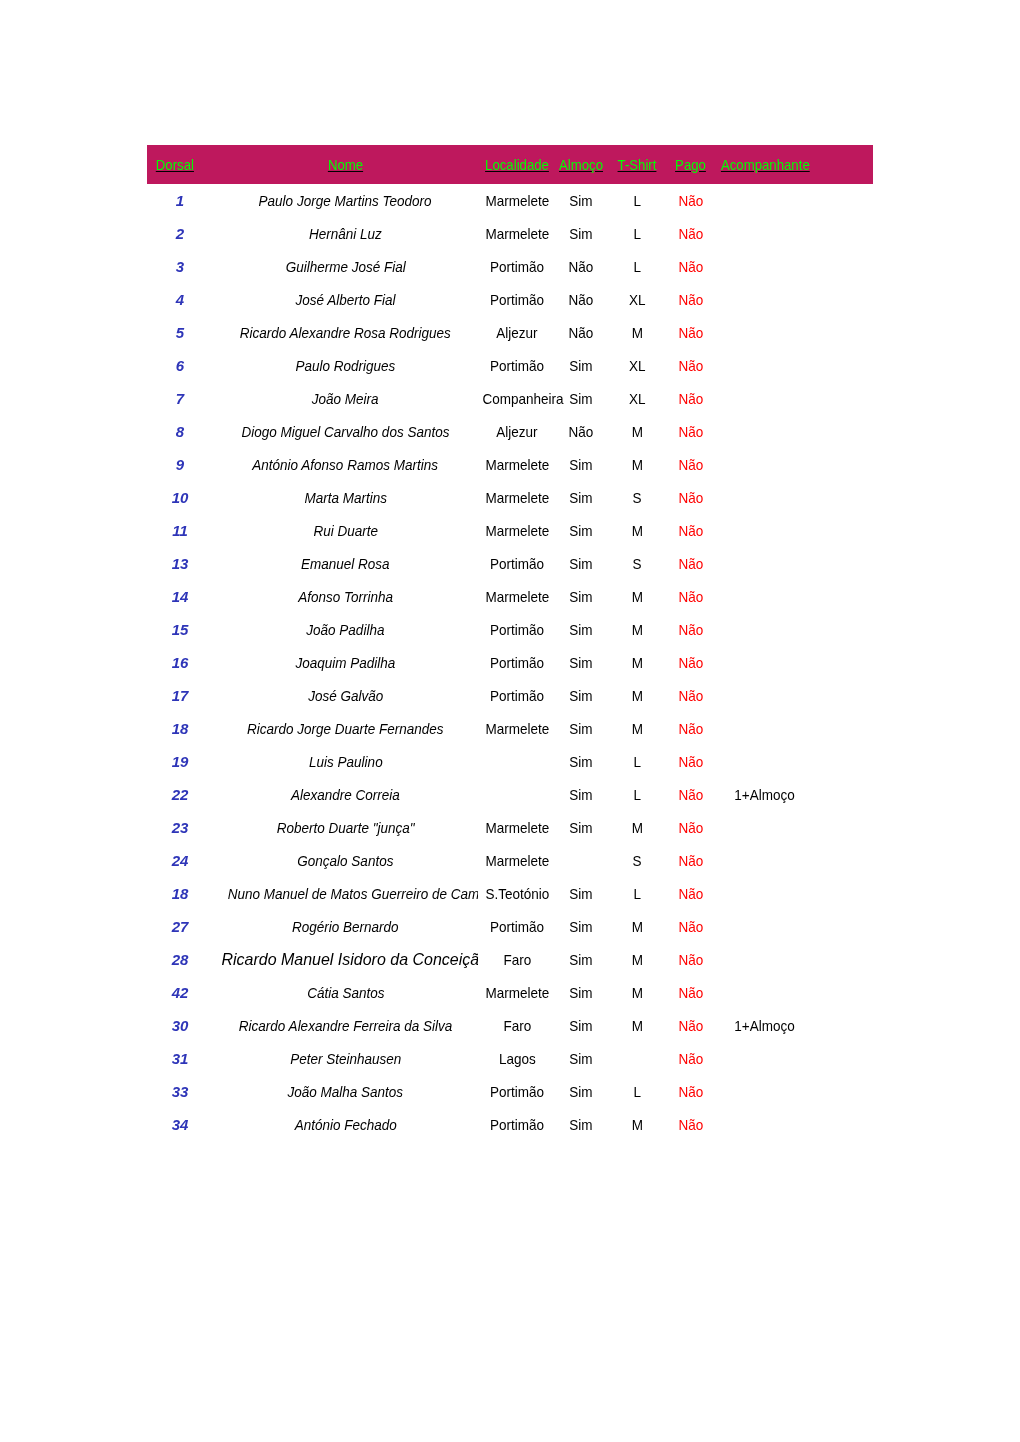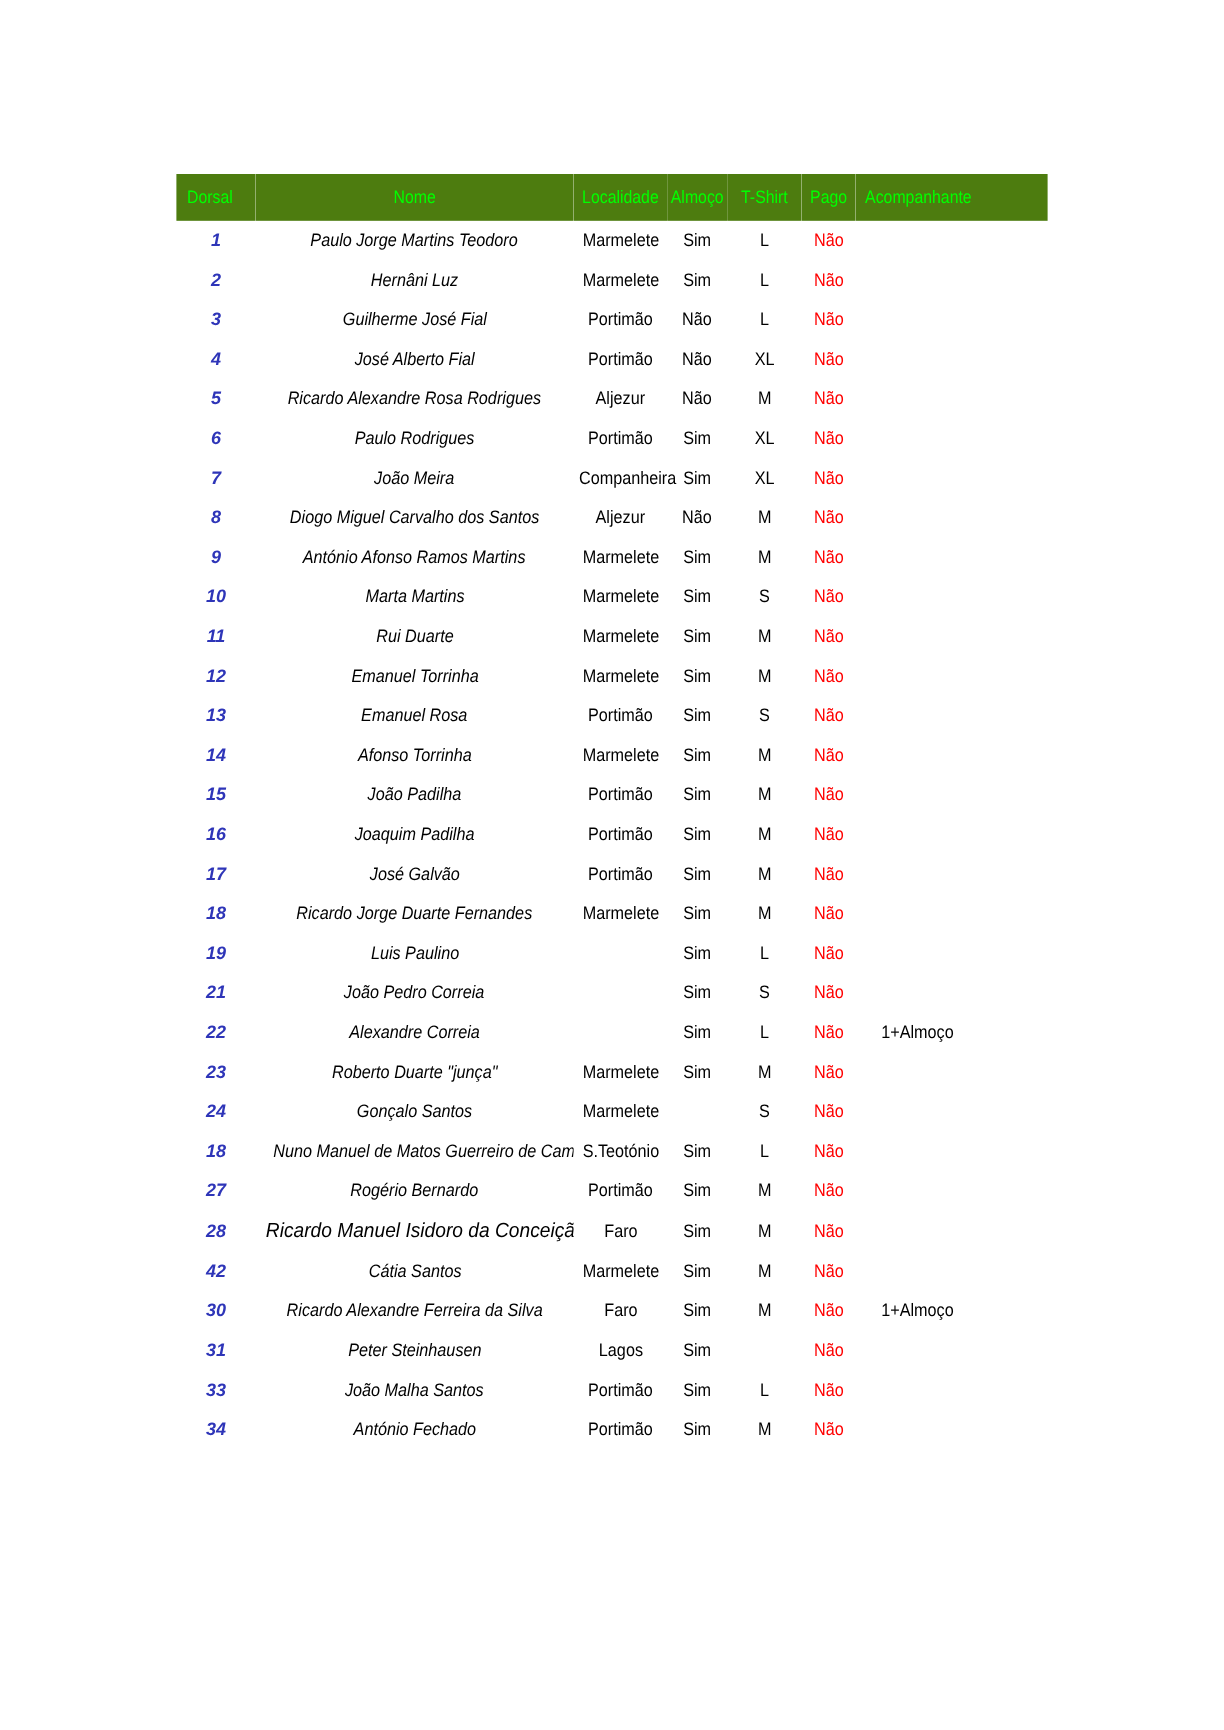--- a/index.html
+++ b/index.html
@@ -32,22 +32,23 @@
   }
   table.roster col.c-dorsal      { width: 66px; }
   table.roster col.c-nome        { width: 265px; }
   table.roster col.c-localidade  { width: 78px; }
   table.roster col.c-almoco      { width: 50px; }
   table.roster col.c-tshirt      { width: 62px; }
   table.roster col.c-pago        { width: 45px; }
   table.roster col.c-acomp       { width: 160px; }
 
   thead tr.header-row {
-    background: #4d7c0f;
+    background: #be185d;
     height: 39px;
+    text-decoration: underline;
   }
   thead th {
     color: #00FF00;
     font-weight: normal;
     font-size: 15px;
     font-family: "Liberation Sans", sans-serif;
     text-align: center;
     padding: 0;
     vertical-align: middle;
     white-space: nowrap;
@@ -216,29 +217,20 @@
           <tr>
             <td class="cell-dorsal"><span class="txt">11</span></td>
             <td class="cell-nome"><span class="txt">Rui Duarte</span></td>
             <td class="cell-localidade"><span class="txt">Marmelete</span></td>
             <td class="cell-almoco"><span class="txt">Sim</span></td>
             <td class="cell-tshirt"><span class="txt">M</span></td>
             <td class="cell-pago"><span class="txt">Não</span></td>
             <td class="cell-acomp"><span class="txt"></span></td>
           </tr>
           <tr>
-            <td class="cell-dorsal"><span class="txt">12</span></td>
-            <td class="cell-nome"><span class="txt">Emanuel Torrinha</span></td>
-            <td class="cell-localidade"><span class="txt">Marmelete</span></td>
-            <td class="cell-almoco"><span class="txt">Sim</span></td>
-            <td class="cell-tshirt"><span class="txt">M</span></td>
-            <td class="cell-pago"><span class="txt">Não</span></td>
-            <td class="cell-acomp"><span class="txt"></span></td>
-          </tr>
-          <tr>
             <td class="cell-dorsal"><span class="txt">13</span></td>
             <td class="cell-nome"><span class="txt">Emanuel Rosa</span></td>
             <td class="cell-localidade"><span class="txt">Portimão</span></td>
             <td class="cell-almoco"><span class="txt">Sim</span></td>
             <td class="cell-tshirt"><span class="txt">S</span></td>
             <td class="cell-pago"><span class="txt">Não</span></td>
             <td class="cell-acomp"><span class="txt"></span></td>
           </tr>
           <tr>
             <td class="cell-dorsal"><span class="txt">14</span></td>
@@ -284,29 +276,20 @@
             <td class="cell-tshirt"><span class="txt">M</span></td>
             <td class="cell-pago"><span class="txt">Não</span></td>
             <td class="cell-acomp"><span class="txt"></span></td>
           </tr>
           <tr>
             <td class="cell-dorsal"><span class="txt">19</span></td>
             <td class="cell-nome"><span class="txt">Luis Paulino</span></td>
             <td class="cell-localidade"><span class="txt"></span></td>
             <td class="cell-almoco"><span class="txt">Sim</span></td>
             <td class="cell-tshirt"><span class="txt">L</span></td>
-            <td class="cell-pago"><span class="txt">Não</span></td>
-            <td class="cell-acomp"><span class="txt"></span></td>
-          </tr>
-          <tr>
-            <td class="cell-dorsal"><span class="txt">21</span></td>
-            <td class="cell-nome"><span class="txt">João Pedro Correia</span></td>
-            <td class="cell-localidade"><span class="txt"></span></td>
-            <td class="cell-almoco"><span class="txt">Sim</span></td>
-            <td class="cell-tshirt"><span class="txt">S</span></td>
             <td class="cell-pago"><span class="txt">Não</span></td>
             <td class="cell-acomp"><span class="txt"></span></td>
           </tr>
           <tr>
             <td class="cell-dorsal"><span class="txt">22</span></td>
             <td class="cell-nome"><span class="txt">Alexandre Correia</span></td>
             <td class="cell-localidade"><span class="txt"></span></td>
             <td class="cell-almoco"><span class="txt">Sim</span></td>
             <td class="cell-tshirt"><span class="txt">L</span></td>
             <td class="cell-pago"><span class="txt">Não</span></td>

